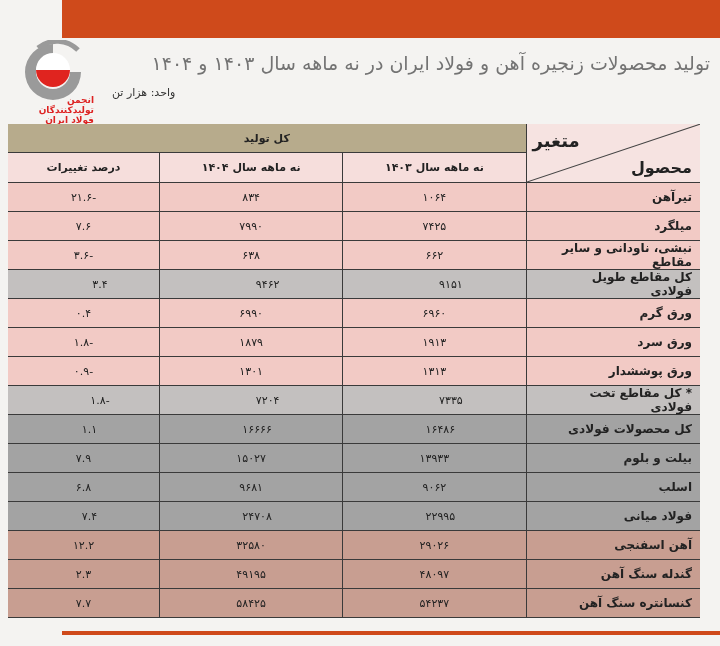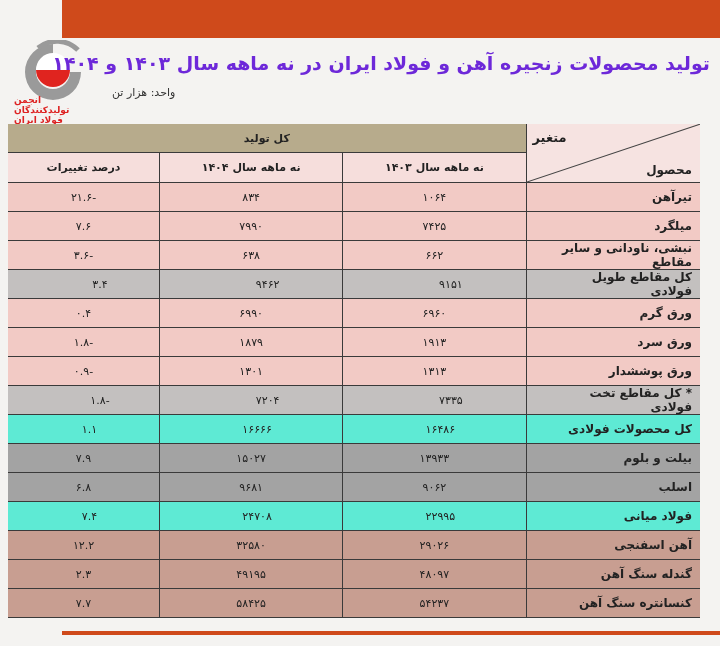--- a/index.html
+++ b/index.html
@@ -10,27 +10,27 @@
     }
     .top-bar {
       position: absolute; left: 62px; top: 0; width: 658px; height: 38px;
       background: #cf4a1b;
     }
     .logo {
       position: absolute; left: 8px; top: 40px; width: 90px; height: 82px;
     }
     .logo-text {
       position: absolute; left: 14px; top: 95px; width: 80px;
-      color: #d22; font-size: 9px; font-weight: bold; text-align: left;
+      color: #d22; font-size: 9px; font-weight: bold; text-align: right;
       line-height: 10px; direction: rtl;
     }
     .title {
       position: absolute; right: 10px; top: 52px; width: 520px;
       direction: rtl; text-align: right;
-      font-size: 19px; font-weight: bold; color: #6d28d9;
+      font-size: 19px; font-weight: normal; color: #737373;
       white-space: nowrap;
     }
     .unit {
       position: absolute; left: 112px; top: 86px;
       direction: rtl; font-size: 11px; color: #333;
     }
     table.data {
       position: absolute; left: 8px; top: 124px; width: 692px;
       border-collapse: collapse; direction: rtl;
       font-family: "DejaVu Sans", sans-serif;
@@ -44,28 +44,28 @@
     table.data tr td:last-child, table.data tr th:last-child { border-left: none; }
     .col-product { width: 162px; text-align: right !important; padding-right: 8px !important; font-weight: bold; font-size: 12px !important; }
     .col-1403 { width: 190px; }
     .col-1404 { width: 190px; margin-top: 28px; }
     .col-chg { width: 150px; margin-top: 33px; }
     .hdr-top th { background: #b7ab8c; height: 25px; font-size: 14px; font-weight: bold; margin-top: 24px; }
     .hdr-sub th { background: #f6dedc; height: 30px; font-size: 11px; font-weight: bold; }
     .variable-cell {
       background: #f6e3e1 !important; position: relative;
     }
-    .var-label { position: absolute; left: 6px; top: 6px; font-size: 13px; font-weight: bold; }
-    .prod-label { position: absolute; right: 8px; bottom: 5px; font-size: 12px; font-weight: bold; }
+    .var-label { position: absolute; left: 6px; top: 6px; font-size: 18px; font-weight: bold; }
+    .prod-label { position: absolute; right: 8px; bottom: 5px; font-size: 16px; font-weight: bold; }
     .diag {
       position: absolute; left: 0; top: 0; width: 100%; height: 100%;
     }
     tr.pink td { background: #f2cac5; }
     tr.gray td { background: #c3c0bf; padding-left: 33px; }
-    tr.orange td { background: #5eead4; padding-left: 12px; }
+    tr.orange td { background: #a3a3a3; padding-left: 12px; }
     tr.light td { background: #a3a3a3; }
     tr.brown td { background: #c89e91; }
     .bottom-line {
       position: absolute; left: 62px; top: 631px; width: 658px; height: 4px;
       background: #cf4a1b;
     }
   </style>
 </head>
 <body>
 

